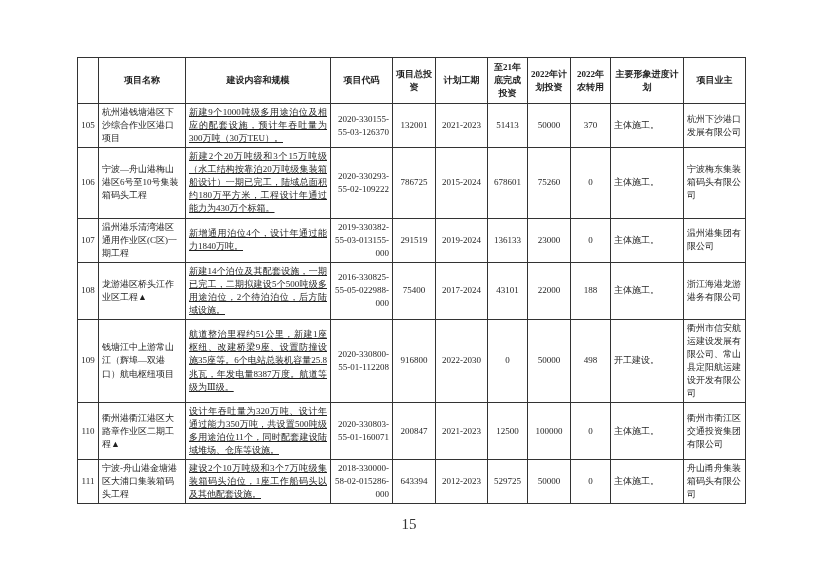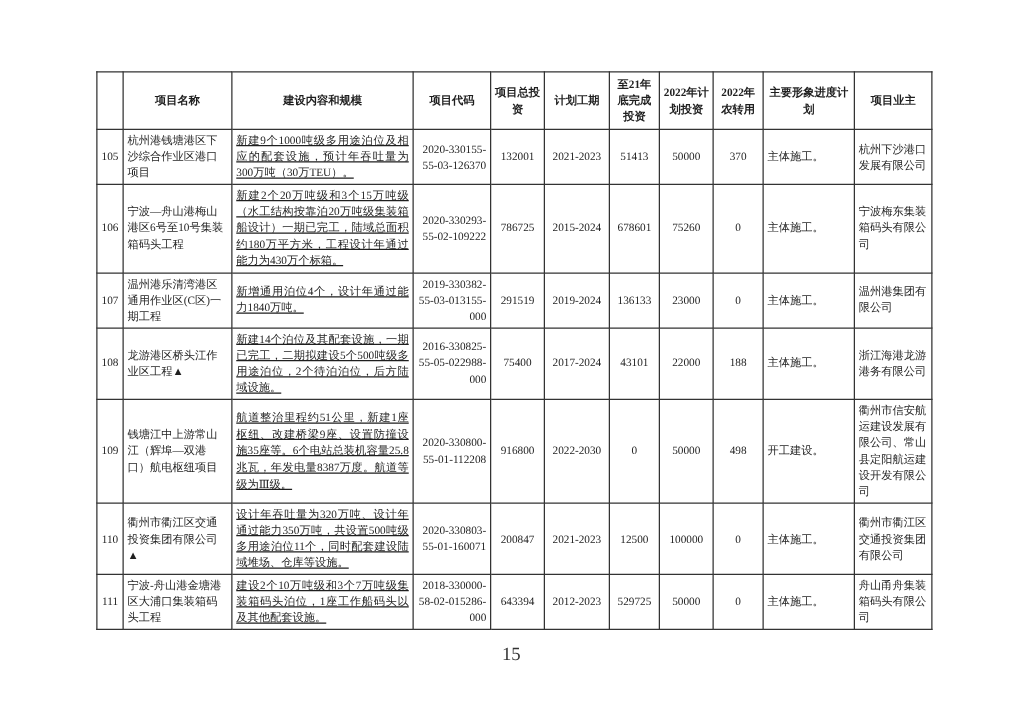--- a/index.html
+++ b/index.html
@@ -163,21 +163,21 @@
           <td class="col-total">916800</td>
           <td class="col-period">2022-2030</td>
           <td class="col-done_by_2021">0</td>
           <td class="col-plan_2022">50000</td>
           <td class="col-farmland_2022">498</td>
           <td class="col-progress">开工建设。</td>
           <td class="col-owner">衢州市信安航运建设发展有限公司、常山县定阳航运建设开发有限公司</td>
         </tr>
         <tr>
           <td class="col-no">110</td>
-          <td class="col-name">衢州市衢江区交通投资集团有限公司▲</td>
+          <td class="col-name">衢州港衢江港区大路章作业区二期工程▲</td>
           <td class="col-content">设计年吞吐量为320万吨、设计年通过能力350万吨，共设置500吨级多用途泊位11个，同时配套建设陆域堆场、仓库等设施。</td>
           <td class="col-code">2020-330803-55-01-160071</td>
           <td class="col-total">200847</td>
           <td class="col-period">2021-2023</td>
           <td class="col-done_by_2021">12500</td>
           <td class="col-plan_2022">100000</td>
           <td class="col-farmland_2022">0</td>
           <td class="col-progress">主体施工。</td>
           <td class="col-owner">衢州市衢江区交通投资集团有限公司</td>
         </tr>

